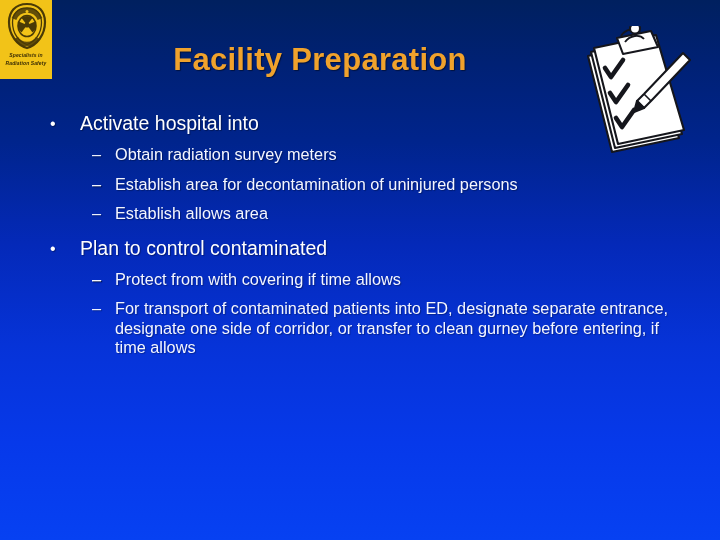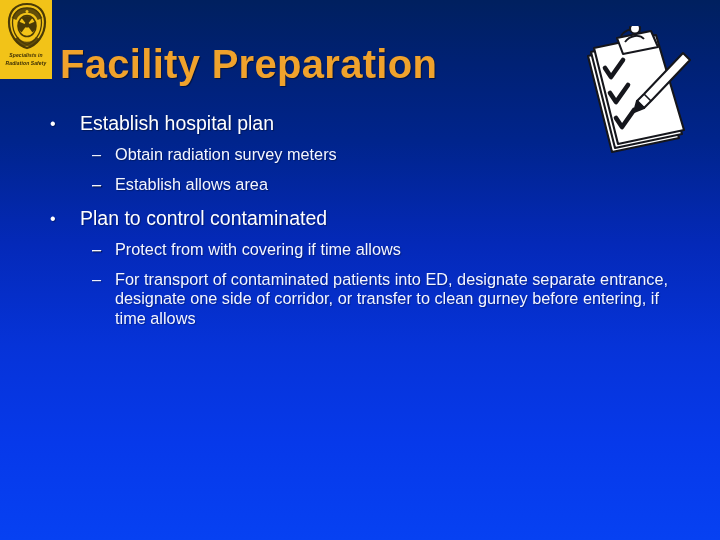--- a/index.html
+++ b/index.html
@@ -53,22 +53,22 @@
     font-weight: bold;
     letter-spacing: .1px;
   }
 
   
   .slide-title {
     position: absolute;
     left: 60px;
     top: 42px;
     width: 520px;
-    text-align: left;
-    font-size: 40px;
+    text-align: center;
+    font-size: 31px;
     font-weight: bold;
     color: #f0a22c;
     letter-spacing: .3px;
     text-shadow: 1px 1px 1px rgba(0,0,0,.45);
   }
 
   
   .clipboard {
     position: absolute;
     left: 578px;
@@ -167,32 +167,33 @@
         <path d="M59 75 L66 82 L56 86 Z" fill="#15161c"></path>
       </g>
       <path d="M66 68 L73 75" stroke="#15161c" stroke-width="1.6"></path>
     </svg>
   </div>
 
   <div class="body-list">
 
     <div class="lvl1">
       <span class="marker">•</span>
-      <span>Establish hospital plan</span>
+      <span>Activate hospital into</span>
     </div>
 
     <div class="lvl2">
       <span class="marker">–</span>
       <span>Obtain radiation survey meters</span>
     </div>
     <div class="lvl2">
       <span class="marker">–</span>
     </div>
     <div class="lvl2">
       <span class="marker">–</span>
+      <span>Establish area for decontamination of uninjured persons</span>
     </div>
     <div class="lvl2">
       <span class="marker">–</span>
       <span>Establish allows area</span>
     </div>
 
     <div class="group-gap"></div>
 
     <div class="lvl1">
       <span class="marker">•</span>

